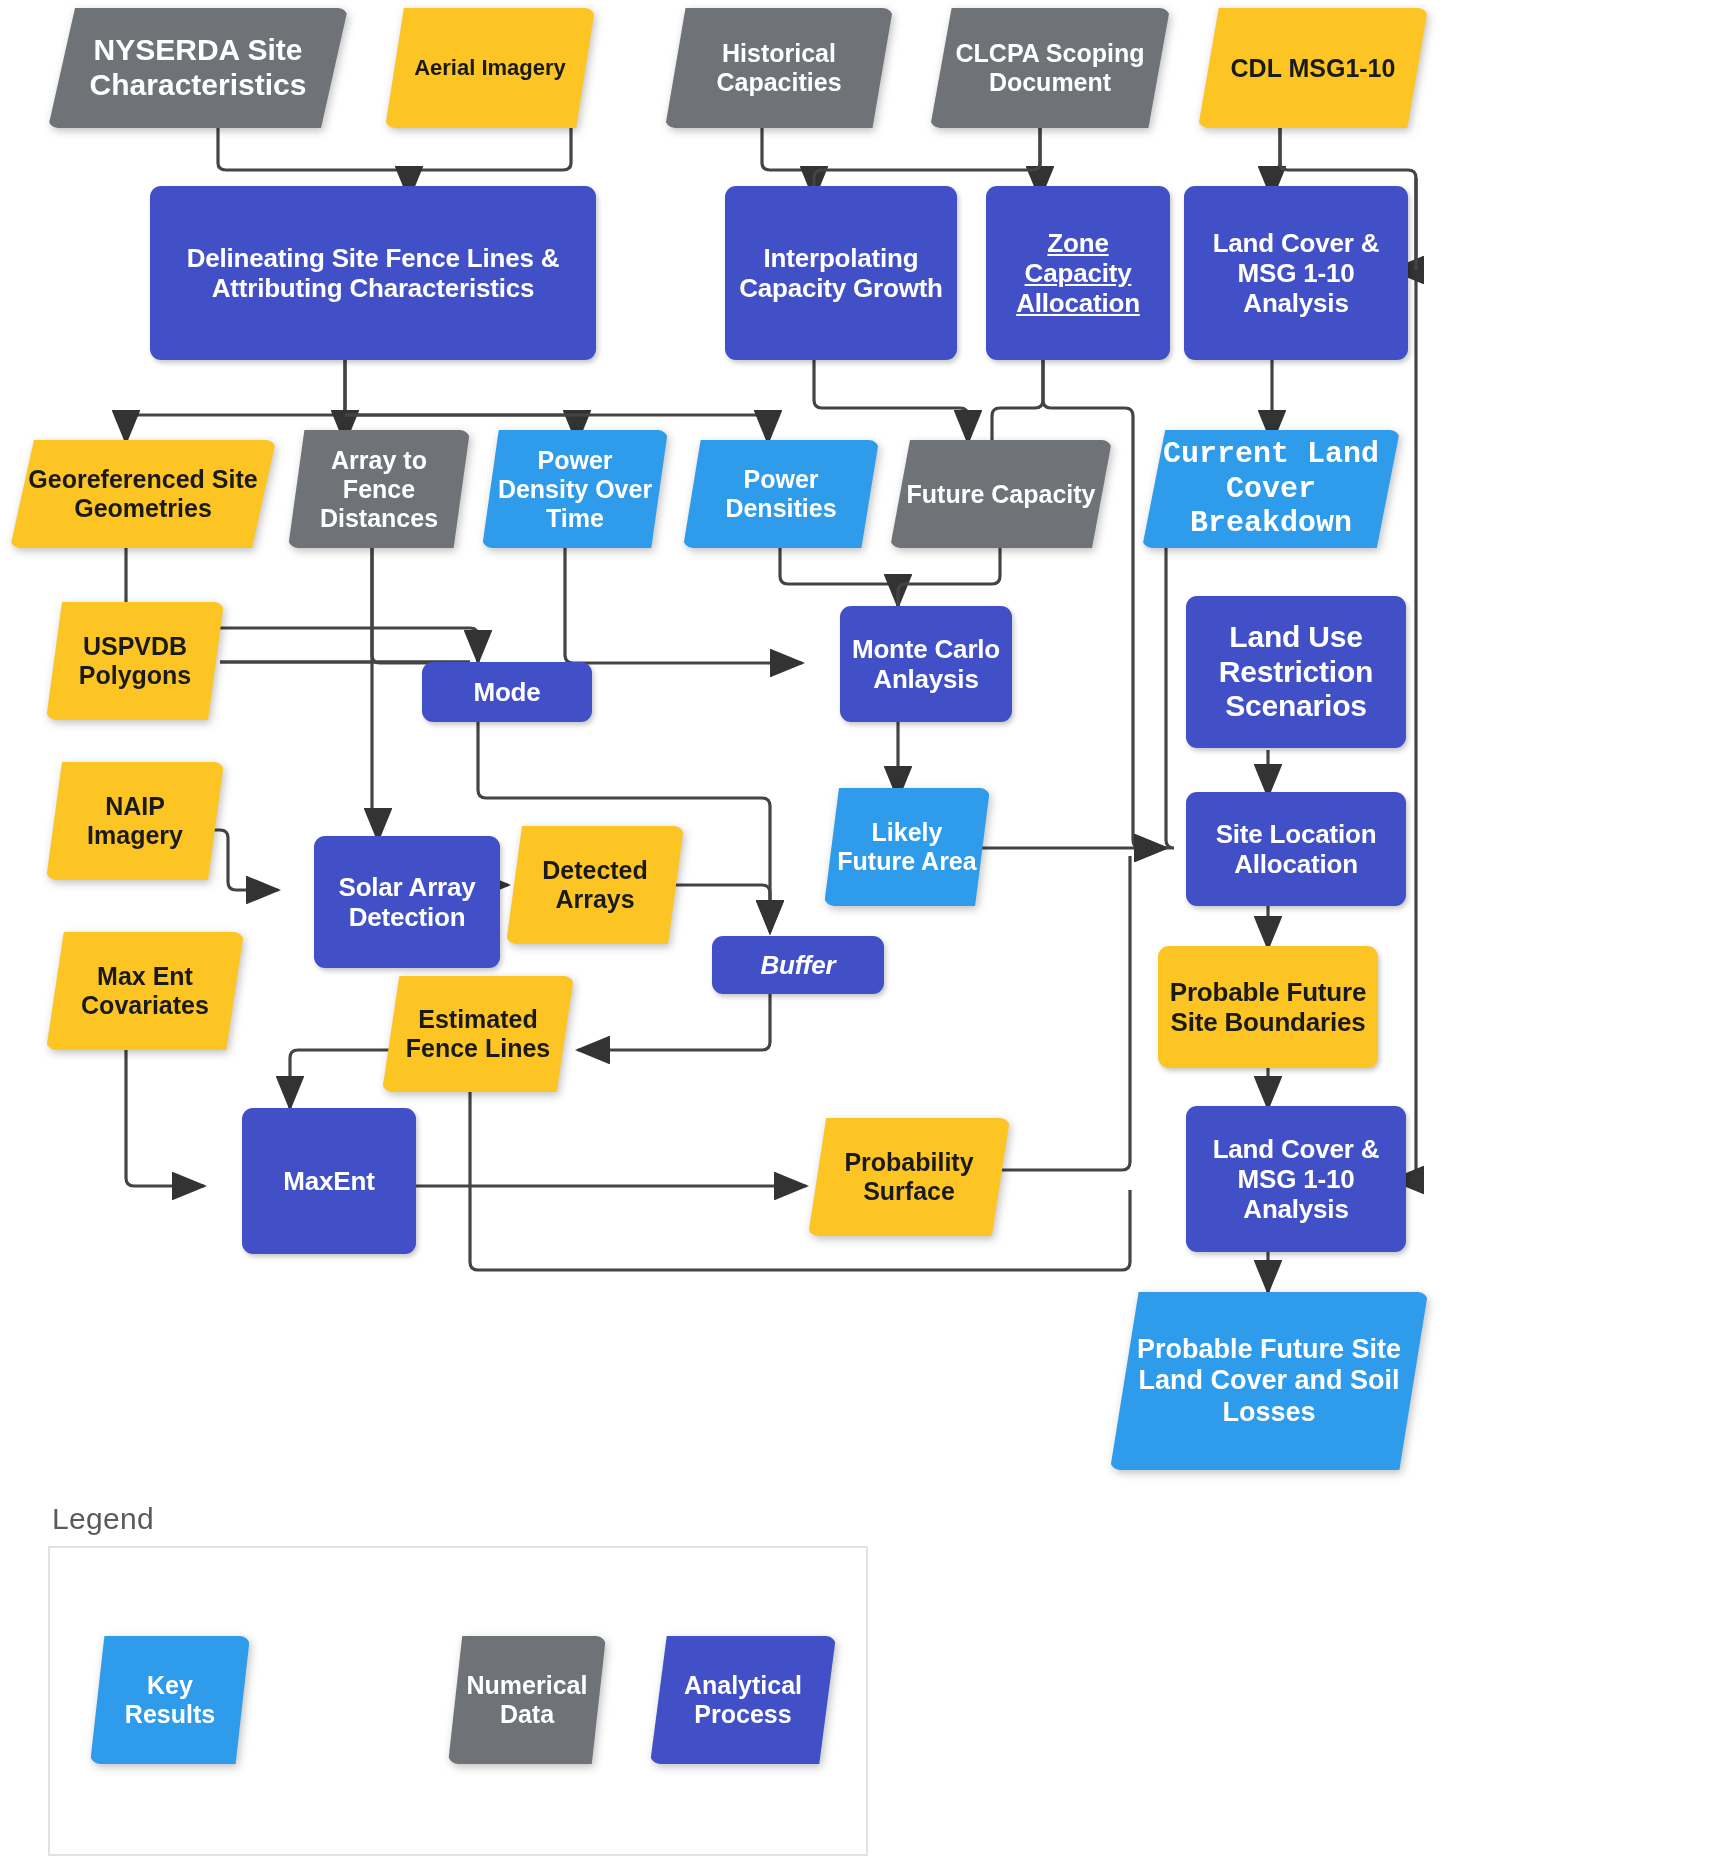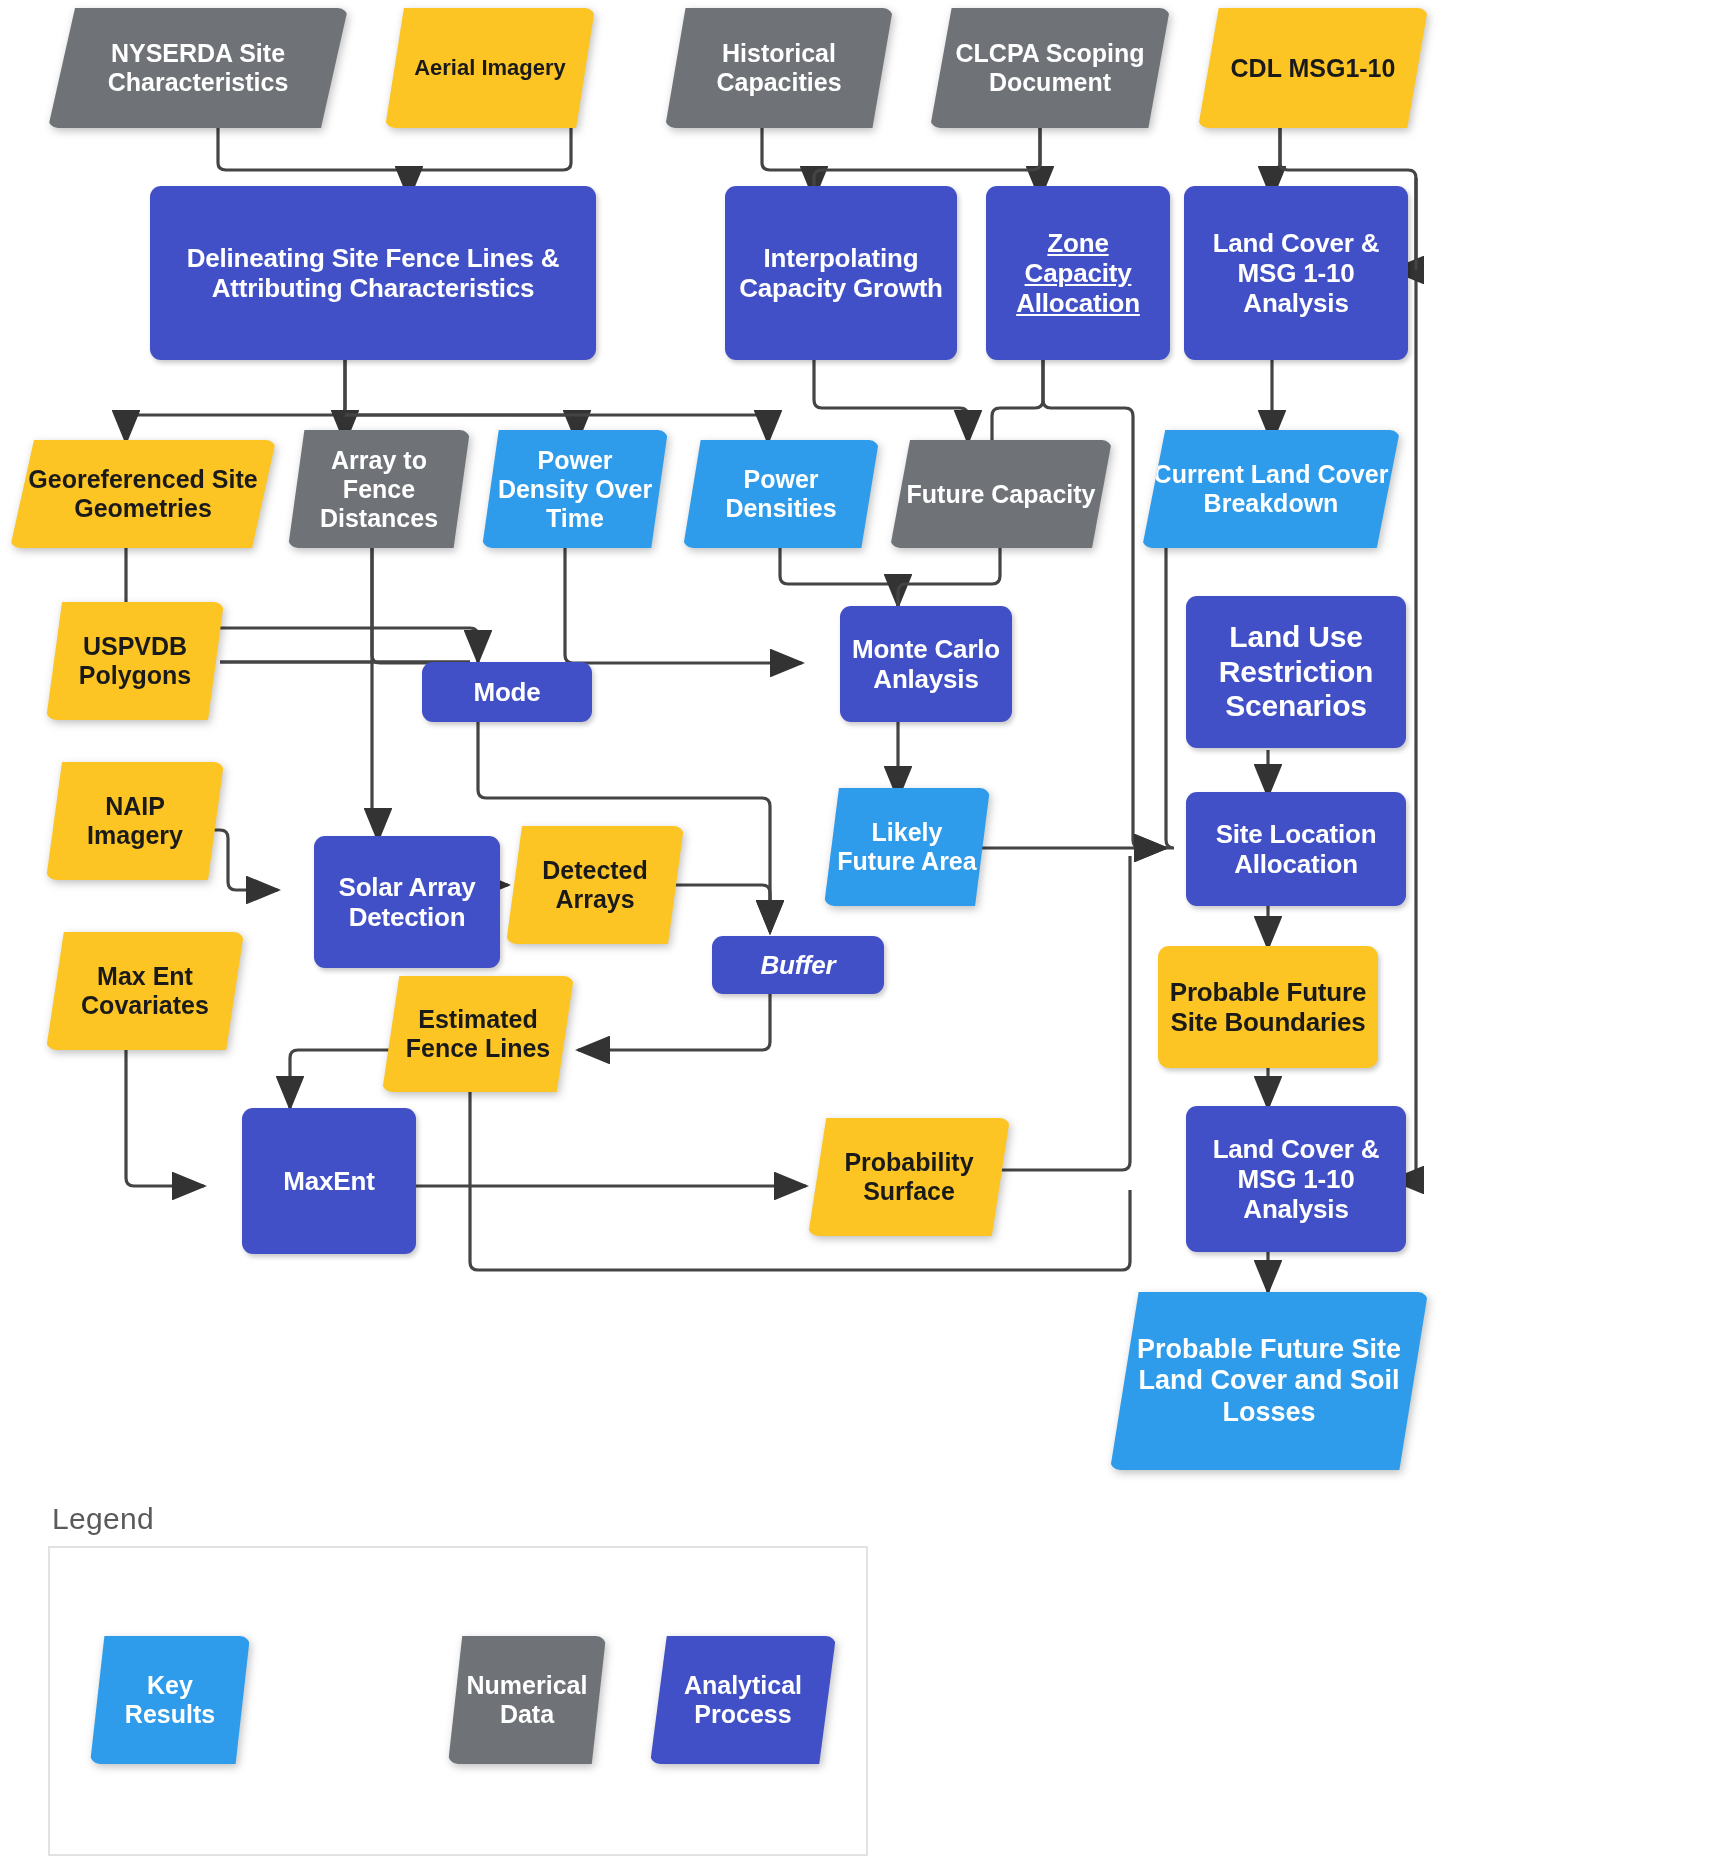--- a/index.html
+++ b/index.html
@@ -153,21 +153,21 @@
 
       <path d="M1268,1068 L1268,1108" marker-end="url(#ah)"></path>
 
       <path d="M1268,1252 L1268,1292" marker-end="url(#ah)"></path>
 
       <path d="M1166,548 L1166,840 Q1166,848 1174,848 L1166,848" marker-end="none"></path>
     </g>
   </svg>
 
   <div class="par-wrap" style="left:48px; top:8px; width:300px; height:120px;">
-    <div class="par-in c-gray" style="font-size:25px;">NYSERDA Site Characteristics</div>
+    <div class="par-in c-gray" style="font-size:30px;">NYSERDA Site Characteristics</div>
   </div>
 
   <div class="par-wrap" style="left:385px; top:8px; width:210px; height:120px;">
     <div class="par-in c-yellow" style="font-size:22px;">Aerial Imagery</div>
   </div>
 
   <div class="par-wrap" style="left:665px; top:8px; width:228px; height:120px;">
     <div class="par-in c-gray" style="font-size:25px;">Historical Capacities</div>
   </div>
 
@@ -209,21 +209,21 @@
 
   <div class="par-wrap" style="left:683px; top:440px; width:196px; height:108px;">
     <div class="par-in c-blue" style="font-size:25px;">Power Densities</div>
   </div>
 
   <div class="par-wrap" style="left:890px; top:440px; width:222px; height:108px;">
     <div class="par-in c-gray" style="font-size:25px;">Future Capacity</div>
   </div>
 
   <div class="par-wrap" style="left:1142px; top:430px; width:258px; height:118px;">
-    <div class="par-in c-blue" style="font-size:25px;">Current Land Cover Breakdown</div>
+    <div class="par-in c-blue" style="font-size:30px;font-family:Liberation Mono, monospace;">Current Land Cover Breakdown</div>
   </div>
 
   <div class="par-wrap" style="left:46px; top:602px; width:178px; height:118px;">
     <div class="par-in c-yellow" style="font-size:25px;">USPVDB Polygons</div>
   </div>
 
   <div class="node rect c-navy" style="left:394px; top:662px; width:170px; height:60px; font-size:26px;">
     <span>Mode</span>
   </div>
 

